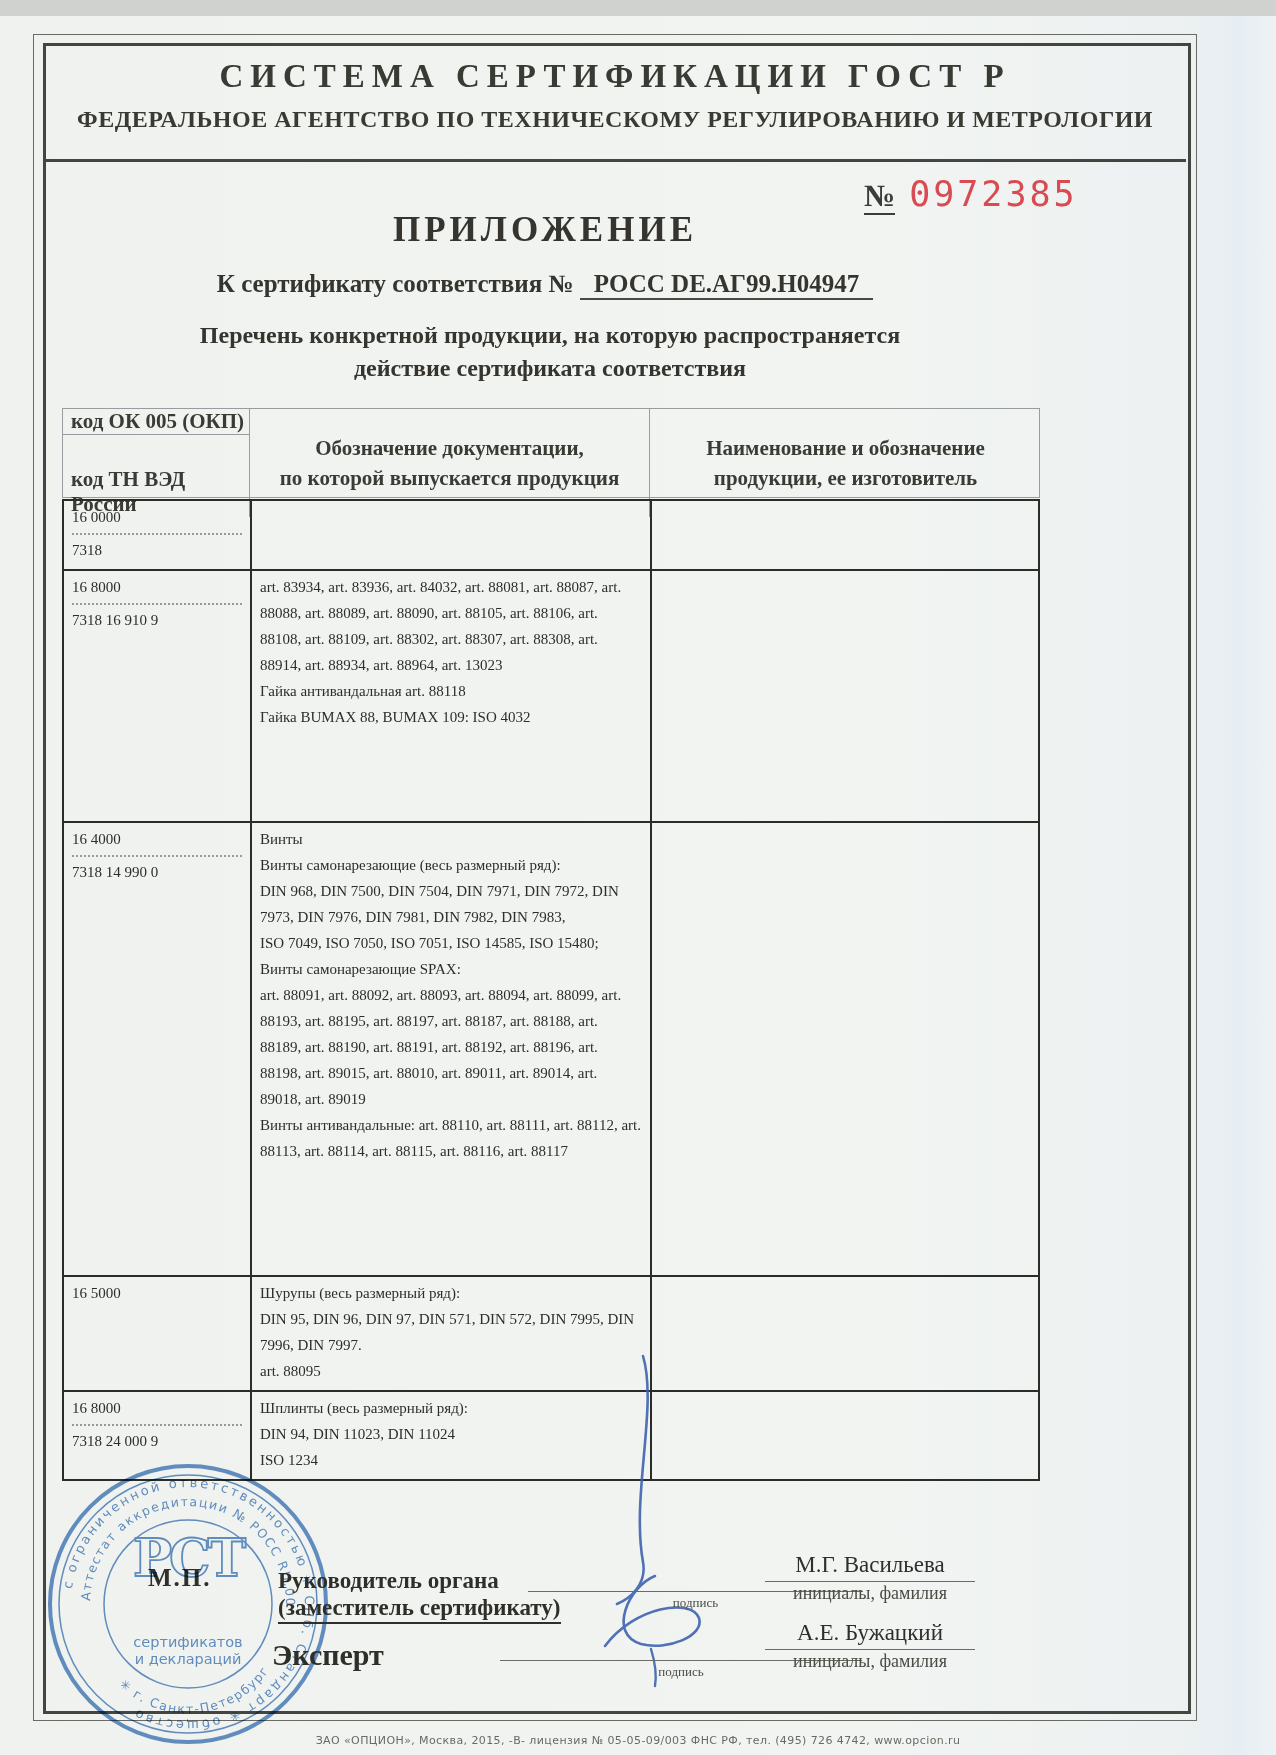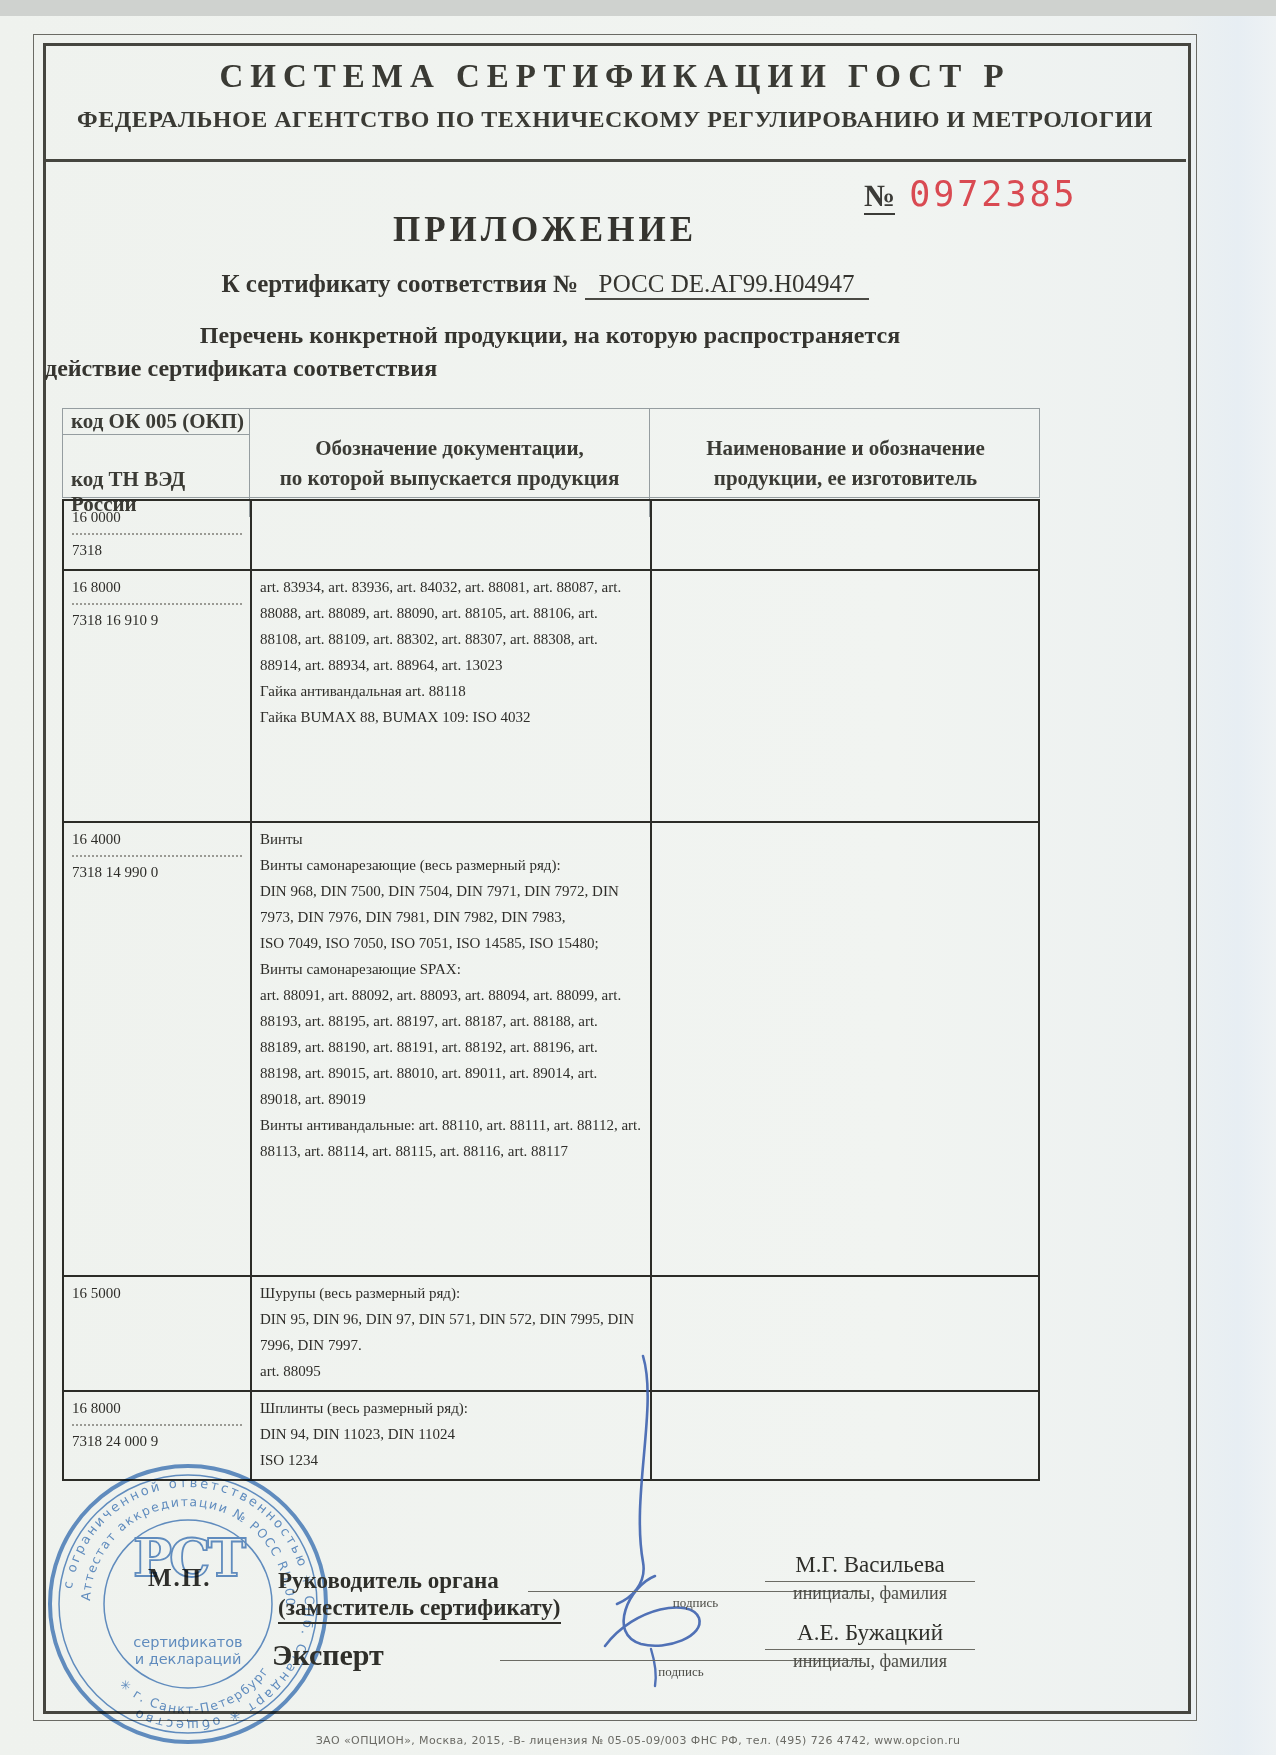--- a/index.html
+++ b/index.html
@@ -24,24 +24,24 @@
   .org2{position:absolute; left:45px; top:90px; width:1140px; text-align:center;
     font-size:24px; font-weight:bold; letter-spacing:0.5px; color:#3a3a34;}
   .blank-number{position:absolute; left:864px; top:158px; white-space:nowrap;}
   .blank-number .no{font-size:31px; font-weight:bold; color:#3c3c38; border-bottom:2px solid #3c3c38;}
   .blank-number .val{font-family:"DejaVu Sans Mono", monospace; font-size:35px;
     color:#d94a52; letter-spacing:3px; margin-left:10px;}
   .doc-title{position:absolute; left:45px; top:194px; width:1000px; text-align:center;
     font-size:35px; font-weight:bold; letter-spacing:4px; color:#35342f;}
   .cert-ref{position:absolute; left:45px; top:254px; width:1000px; text-align:center;
     font-size:25px; font-weight:600; color:#35342f;}
-  .cert-ref .val{border-bottom:2px solid #4a4a44; padding:0 14px 1px 14px; font-weight:400;}
+  .cert-ref .val{border-bottom:2px solid #4a4a44; padding:0 14px 1px 14px; font-weight:700;}
   .purpose1{position:absolute; left:45px; top:306px; width:1010px; text-align:center;
     font-size:24px; font-weight:bold; color:#35342f;}
-  .purpose2{position:absolute; left:45px; top:339px; width:1010px; text-align:left;
+  .purpose2{position:absolute; left:45px; top:339px; width:1010px; text-align:center;
     font-size:24px; font-weight:bold; color:#35342f;}
   
   .pre{white-space:pre-line;}
   .thead{position:absolute; left:62px; top:392px; width:978px; height:90px;
     border:1.5px solid #959da0; display:grid; grid-template-columns:186px 400px 392px;
     box-sizing:border-box;}
   .thead .hc{box-sizing:border-box;gap:32px;}
   .thead .hc+.hc{border-left:1.5px solid #959da0;}
   .hc1{display:flex; flex-direction:column;}
   .hc1 > div{flex:1; display:flex; align-items:center; padding-left:8px;

